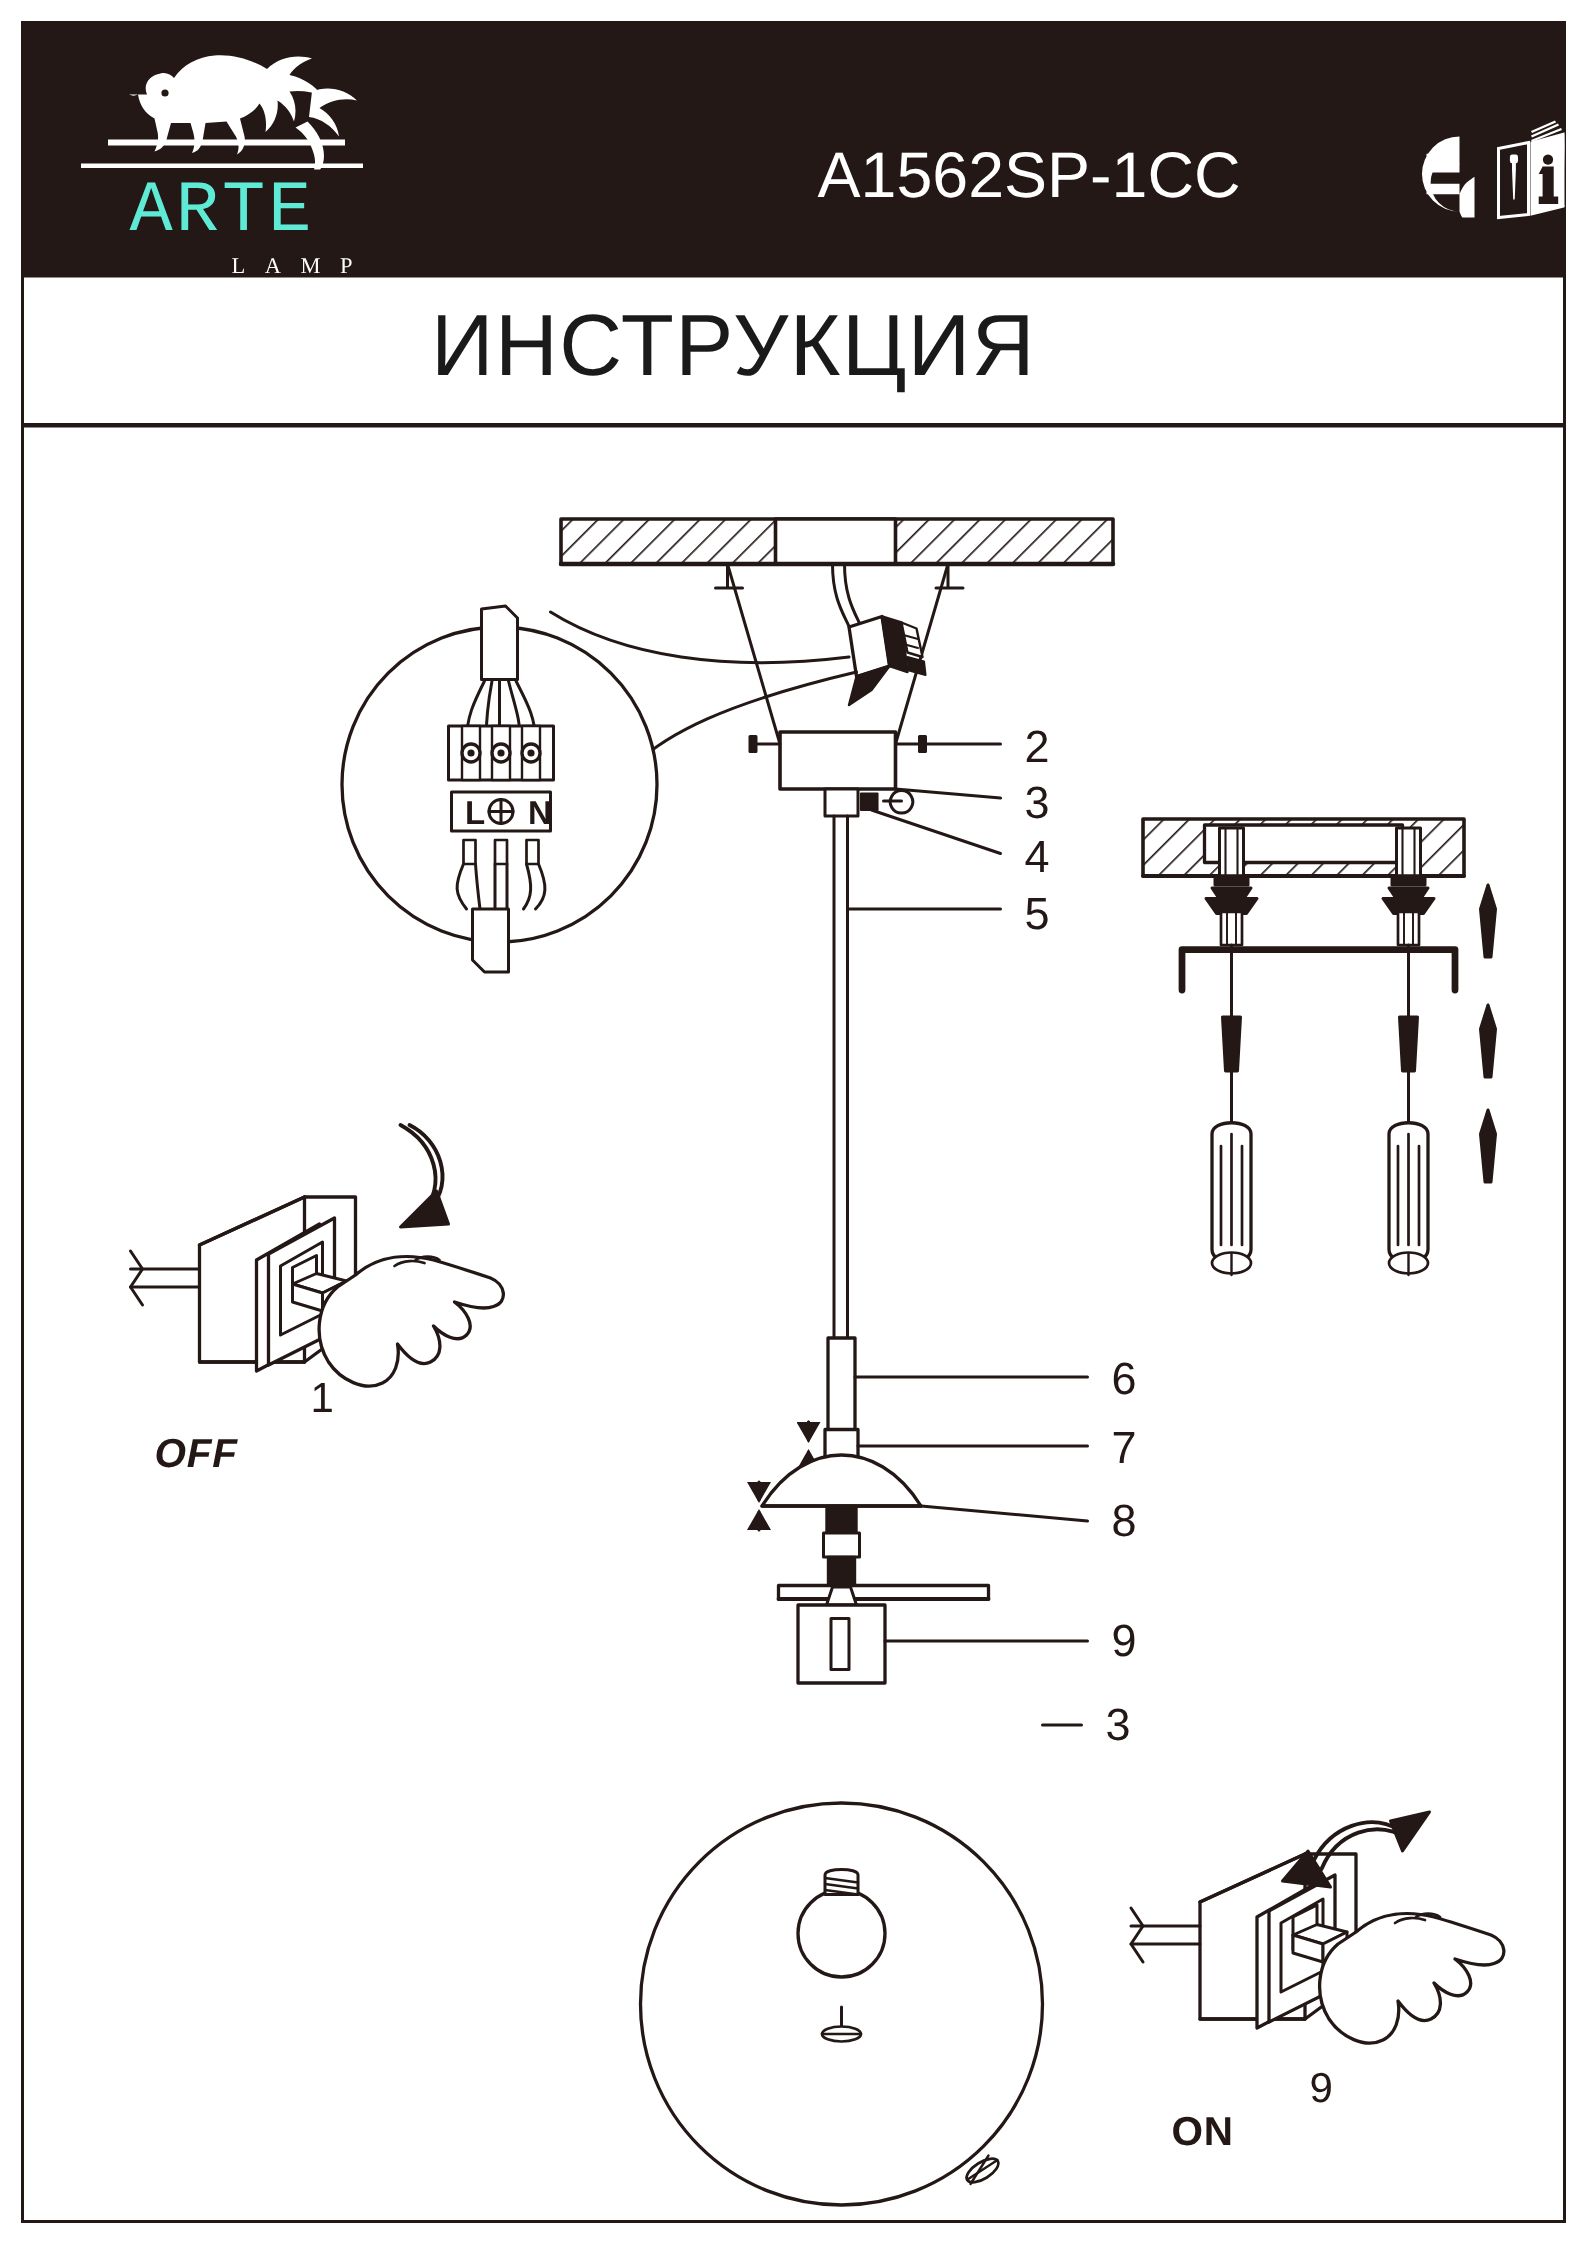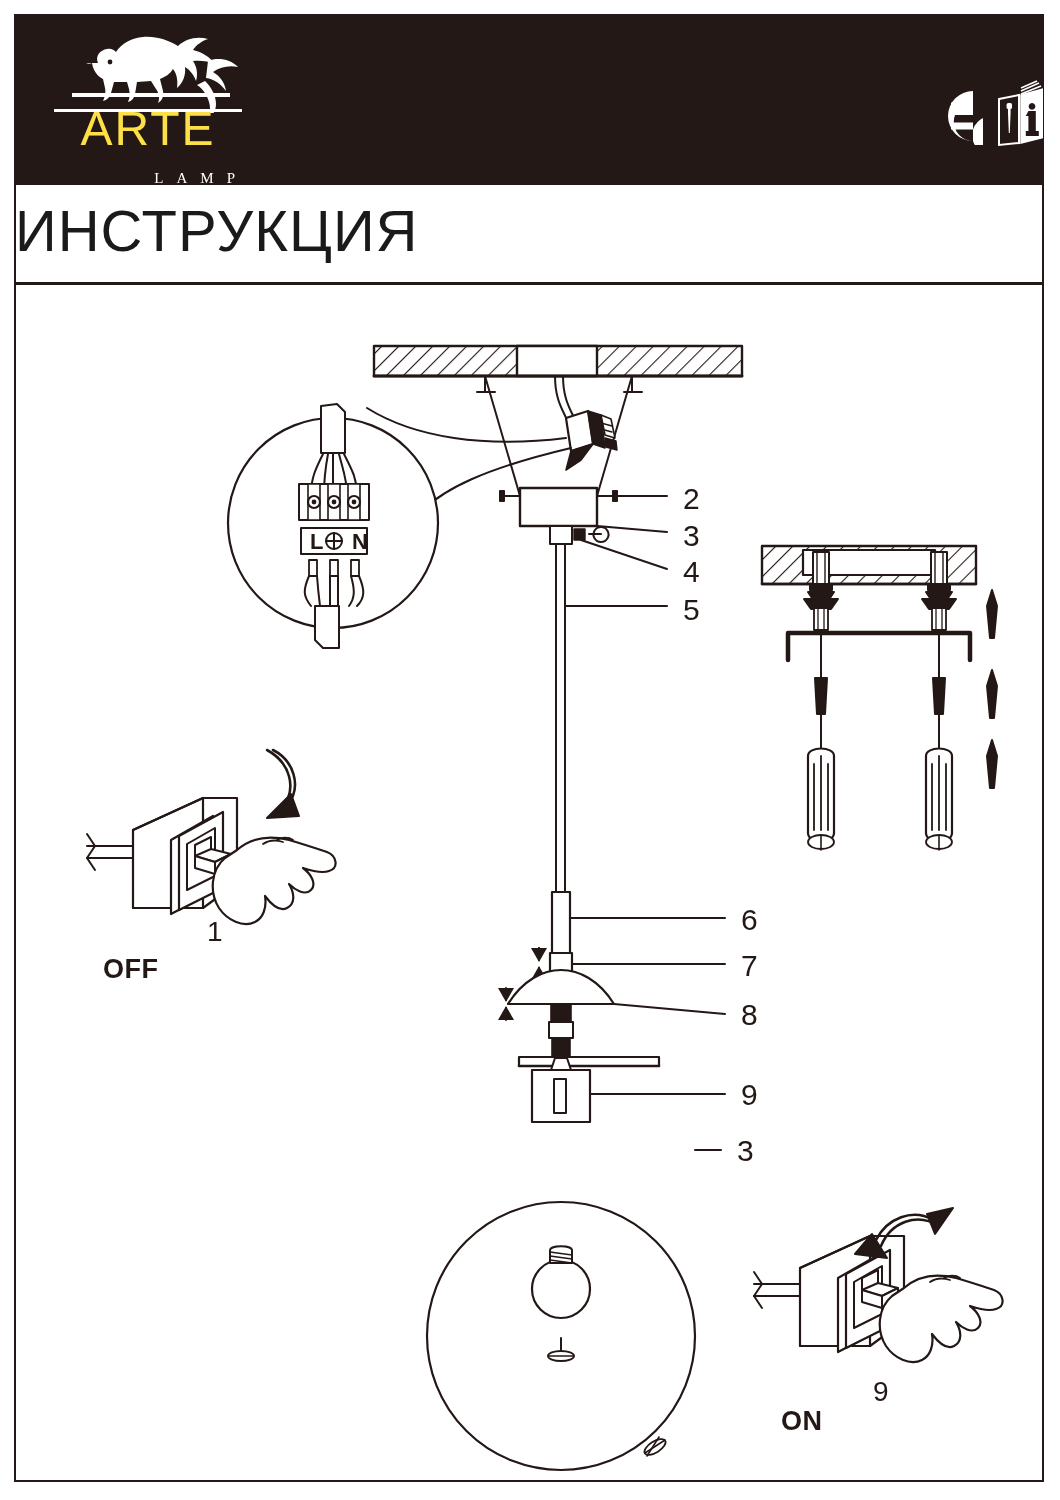--- a/index.html
+++ b/index.html
@@ -44,25 +44,25 @@
   #logo-block {
     position: absolute;
     left: 33px;
     top: 14px;
     width: 200px;
     height: 155px;
   }
   #brand-name {
     position: absolute;
     left: 0;
-    top: 76px;
+    top: 88px;
     width: 200px;
     text-align: center;
-    color: #fde047;
-    font-family: Liberation Sans, sans-serif;
+    color: #5eead4;
+    font-family: Liberation Mono, monospace;
     font-size: 48px;
     letter-spacing: 2px;
     line-height: 1;
   }
   #brand-sub {
     position: absolute;
     left: 0;
     top: 142px;
     width: 200px;
     text-align: right;
@@ -130,20 +130,21 @@
     width: 1028px;
     height: 100px;
     border-bottom: 3px solid #231815;
     box-sizing: border-box;
   }
   #page-title {
     position: absolute;
     left: 0;
     top: 12px;
     width: 948px;
+    text-align: center;
     font-size: 58px;
     color: #1a1a1a;
     letter-spacing: 1px;
   }
   
   #diagram {
     position: absolute;
     left: 15px;
     top: 288px;
     width: 1028px;
@@ -197,20 +198,21 @@
         <path fill="#ffffff" d="M143 46 c6 6 11 14 11 23 c0 7 -4 13 -10 16 c4 -5 5 -12 3 -18
           c-2 -7 -6 -13 -12 -17 z"></path>
         <circle cx="48" cy="27" r="2.4" fill="#231815"></circle>
       </svg>
       <div id="brand-rule"></div>
       <div id="brand-name">ARTE</div>
       <div id="brand-sub">LAMP</div>
     </div>
 
 
+    <div id="product-code">A1562SP-1CC</div>
 
     <svg id="ce-mark" viewBox="0 0 90 58">
       <path d="M33 4 a25 25 0 1 0 0 50 a19 19 0 1 1 0 -50 z" fill="#ffffff"></path>
       <path d="M80 4 a25 25 0 1 0 0 50 a19 19 0 1 1 0 -38.5 l-22 0 l0 7 l22 0
                l0 13 l-22 0 l0 7 l22 0 a19 19 0 1 1 0 11.5 z" fill="#ffffff"></path>
       <path d="M57 22 l23 0 l0 6 l-23 0 z" fill="#ffffff"></path>
     </svg>
 
     <svg id="booklet-icon" viewBox="0 0 54 70">
       <rect x="0" y="0" width="54" height="70" fill="#231815"></rect>
@@ -545,19 +547,19 @@
     <div class="num" style="left:668px; top:233px;">3</div>
     <div class="num" style="left:668px; top:269px;">4</div>
     <div class="num" style="left:668px; top:307px;">5</div>
     <div class="num" style="left:726px; top:617px;">6</div>
     <div class="num" style="left:726px; top:663px;">7</div>
     <div class="num" style="left:726px; top:712px;">8</div>
     <div class="num" style="left:726px; top:792px;">9</div>
     <div class="num" style="left:722px; top:848px;">3</div>
 
     <div class="stepnum" style="left:192px; top:630px;">1</div>
-    <div class="caption" style="left:88px;  top:668px;">OFF</div>
+    <div class="caption" style="left:88px;  top:668px;font-style:italic;">OFF</div>
 
     <div class="stepnum" style="left:858px; top:1090px;">9</div>
     <div class="caption" style="left:766px; top:1120px;">ON</div>
 
   </div>
 </div>
 
 </body></html>

